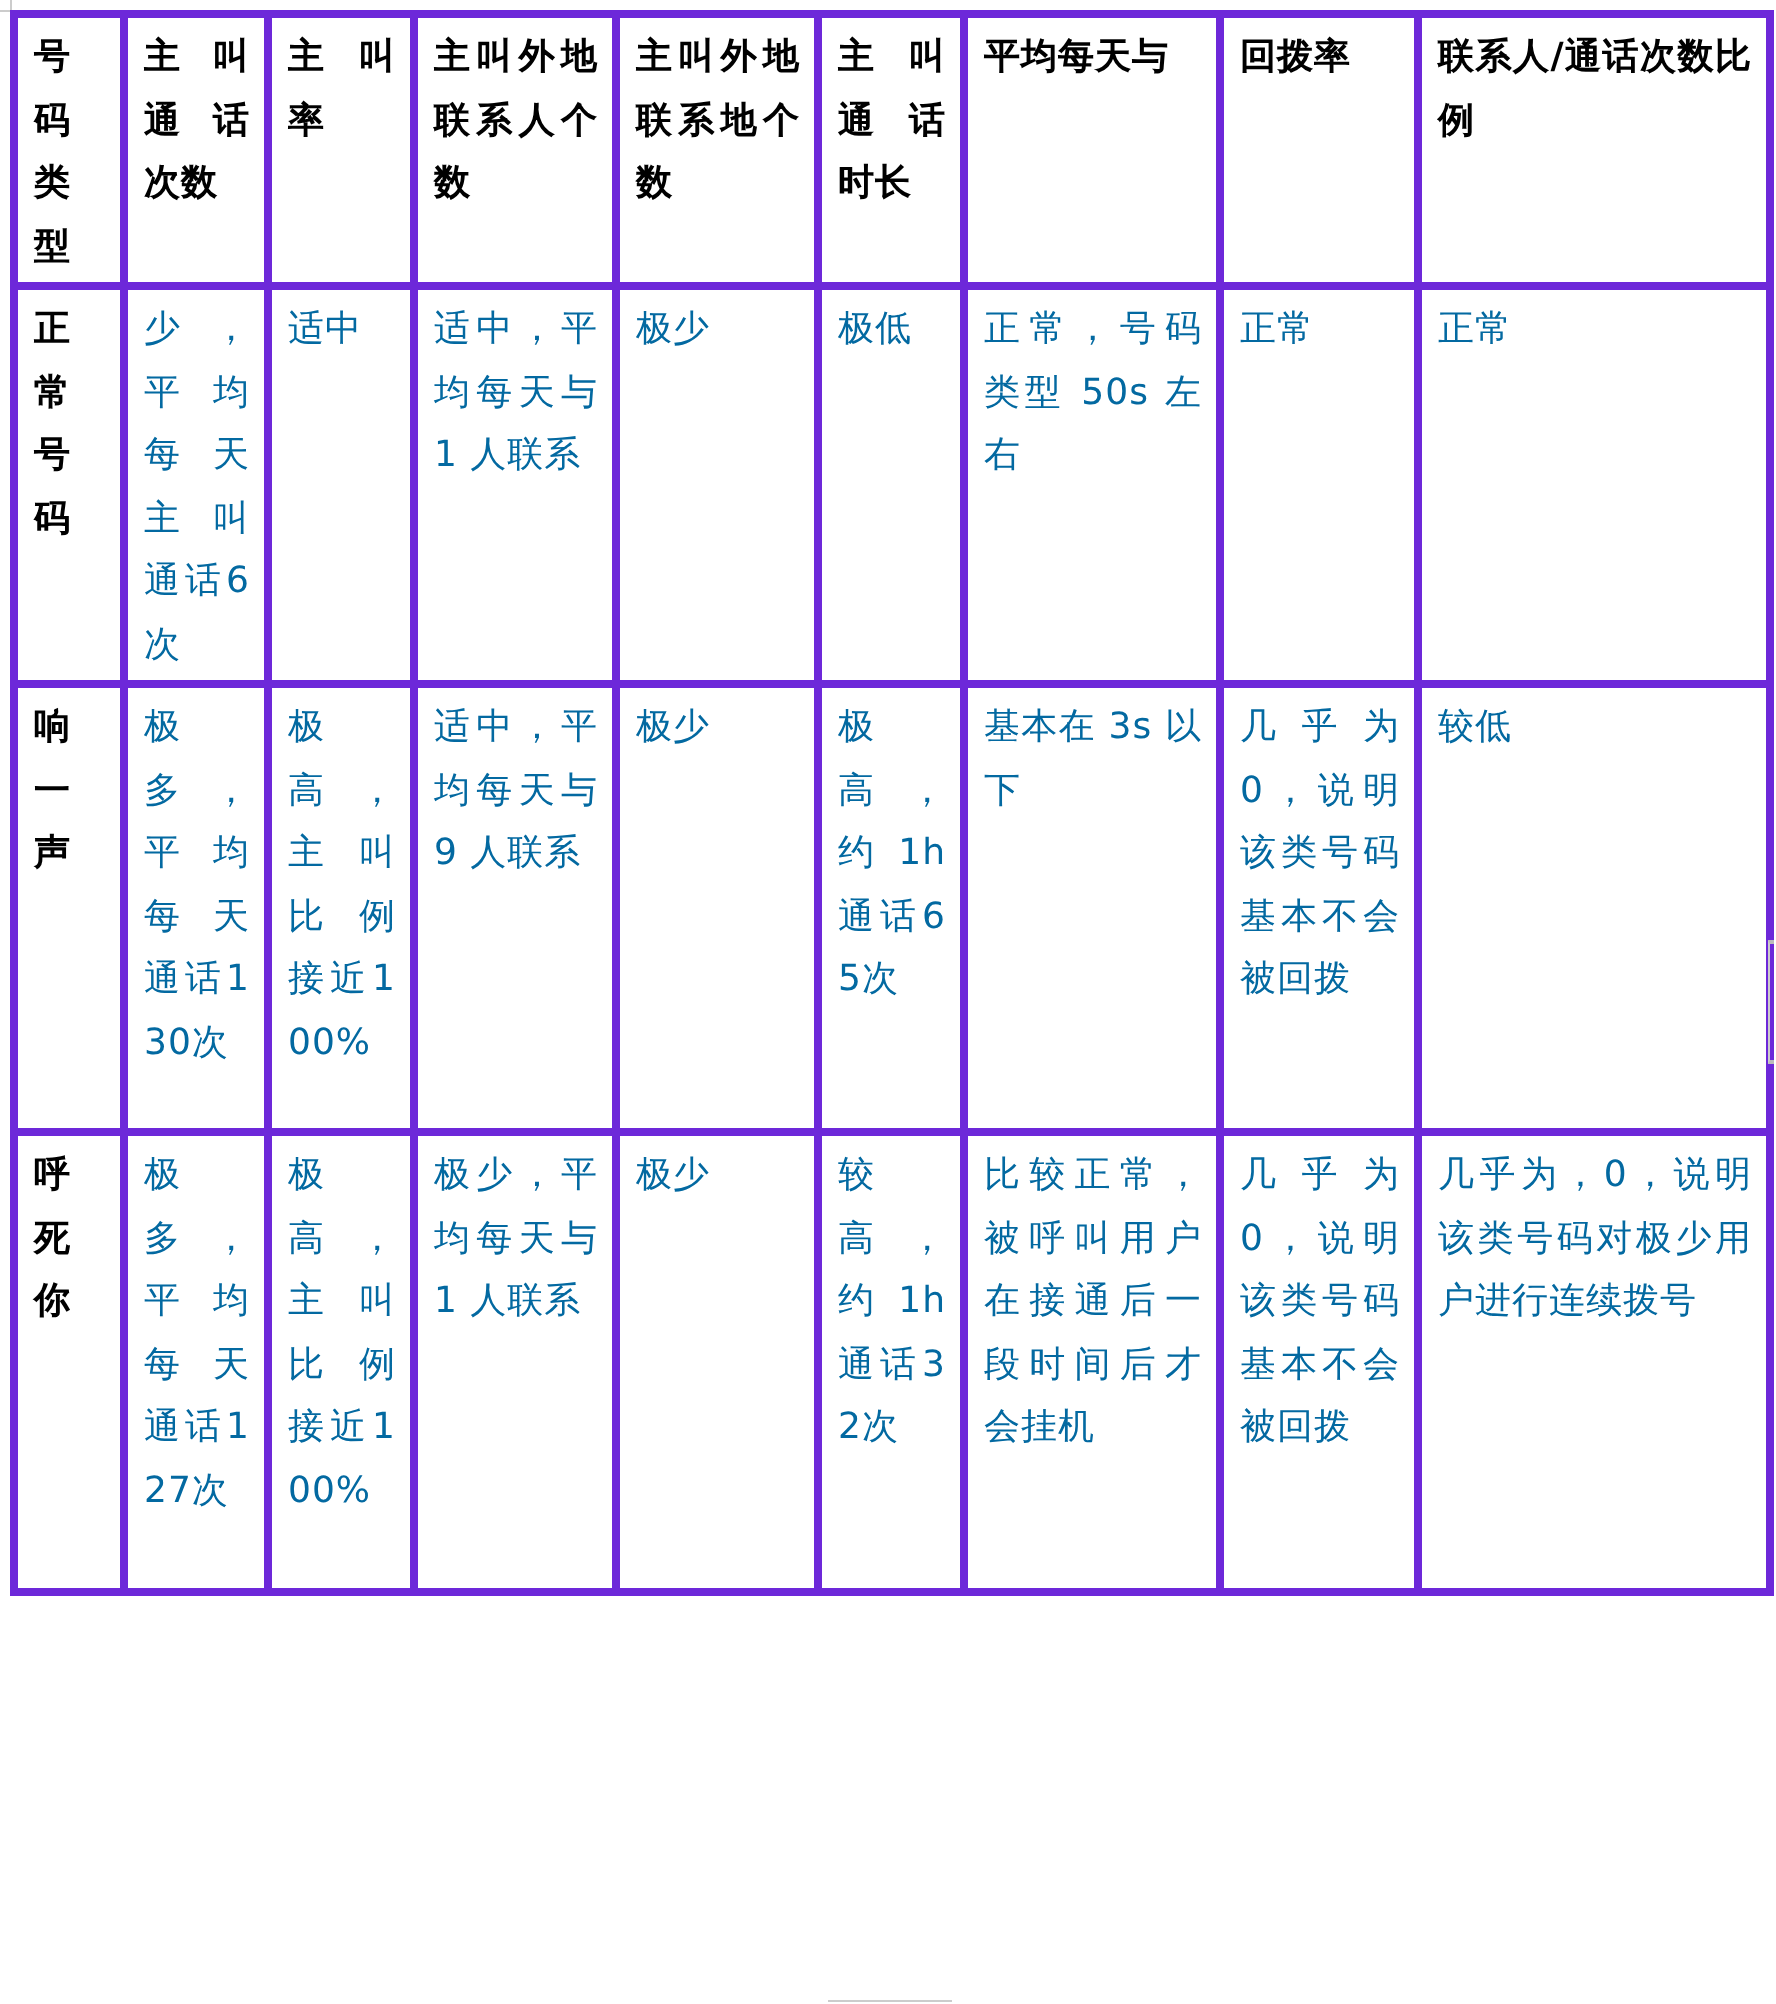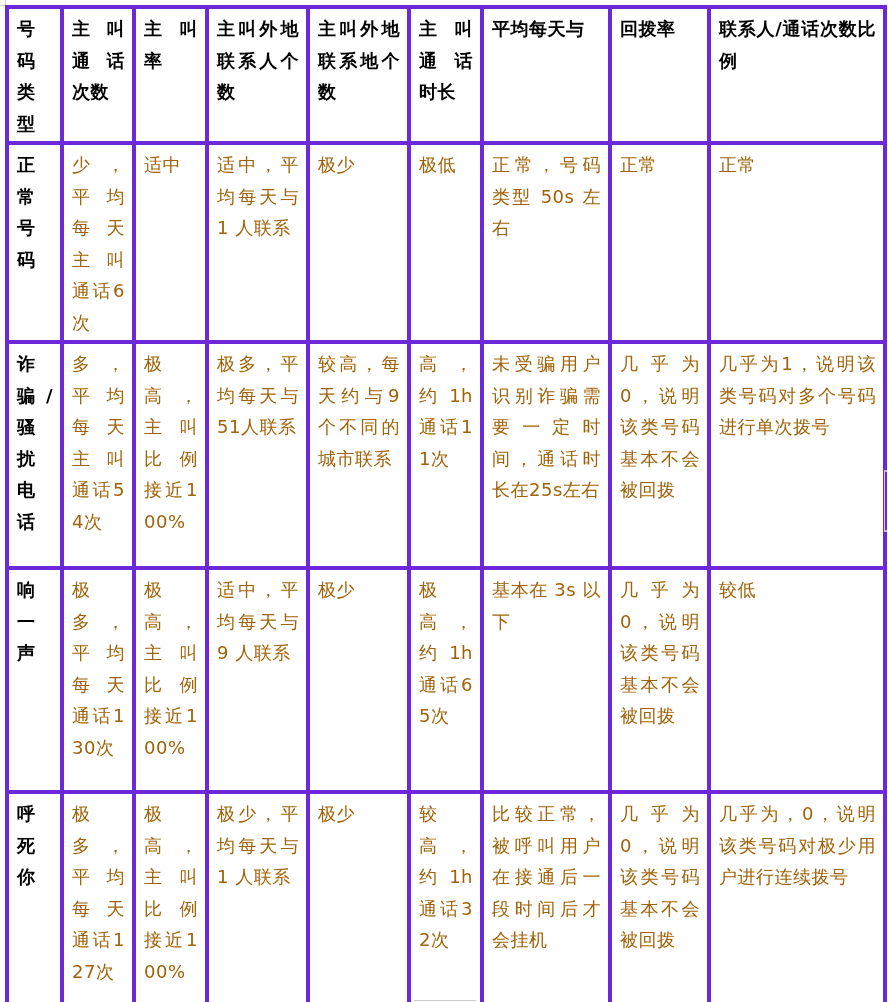--- a/index.html
+++ b/index.html
@@ -43,21 +43,21 @@
       letter-spacing: 0.5px;
     }
     table.comparison thead th {
       font-weight: bold;
       height: 120px;
     }
     table.comparison tbody th {
       font-weight: bold;
     }
     table.comparison td {
-      color: #a16207;
+      color: #0369a1;
     }
     col.c0 { width: 55px; }
     col.c1 { width: 72px; }
     col.c2 { width: 73px; }
     col.c3 { width: 101px; }
     col.c4 { width: 101px; }
     col.c5 { width: 73px; }
     col.c6 { width: 128px; }
     col.c7 { width: 99px; }
     col.c8 { width: 176px; }
@@ -132,31 +132,20 @@
         <th>正常号码</th>
         <td>少，平均每天主叫通话6次</td>
         <td>适中</td>
         <td>适中，平均每天与 1 人联系</td>
         <td>极少</td>
         <td>极低</td>
         <td>正常，号码类型 50s 左右</td>
         <td>正常</td>
         <td>正常</td>
       </tr>
-      <tr class="row-1">
-        <th>诈骗/骚扰电话</th>
-        <td>多，平均每天主叫通话54次</td>
-        <td>极高，主叫比例接近100%</td>
-        <td>极多，平均每天与51人联系</td>
-        <td>较高，每天约与9个不同的城市联系</td>
-        <td>高，约1h通话11次</td>
-        <td>未受骗用户识别诈骗需要一定时间，通话时长在25s左右</td>
-        <td>几乎为0，说明该类号码基本不会被回拨</td>
-        <td>几乎为1，说明该类号码对多个号码进行单次拨号</td>
-      </tr>
       <tr class="row-2">
         <th>响一声</th>
         <td>极多，平均每天通话130次</td>
         <td>极高，主叫比例接近100%</td>
         <td>适中，平均每天与 9 人联系</td>
         <td>极少</td>
         <td>极高，约1h通话65次</td>
         <td>基本在 3s 以下</td>
         <td>几乎为0，说明该类号码基本不会被回拨</td>
         <td>较低</td>

